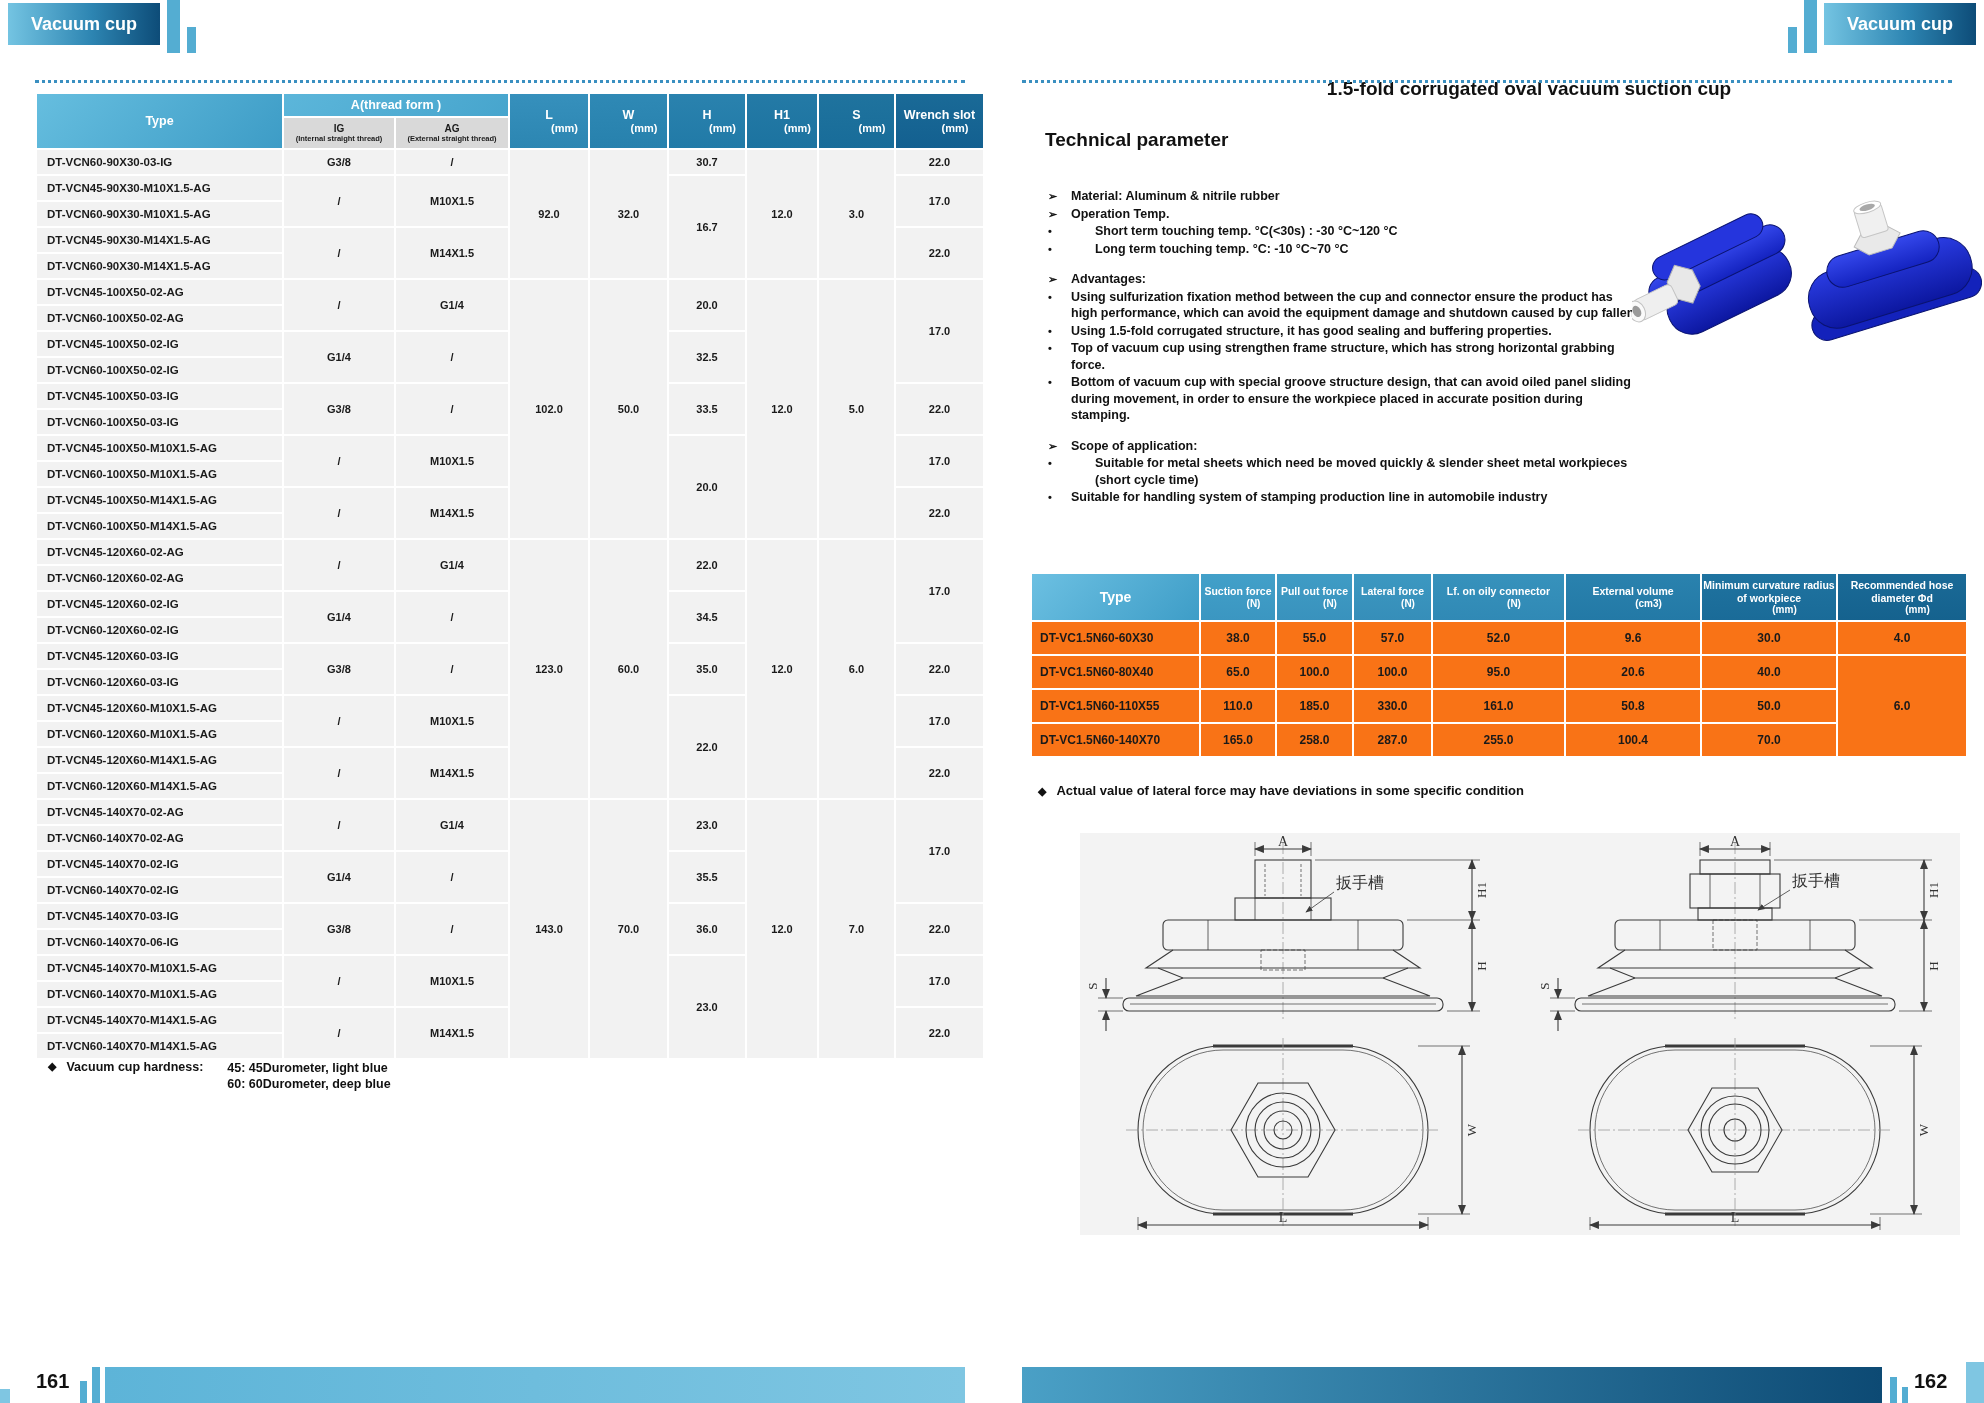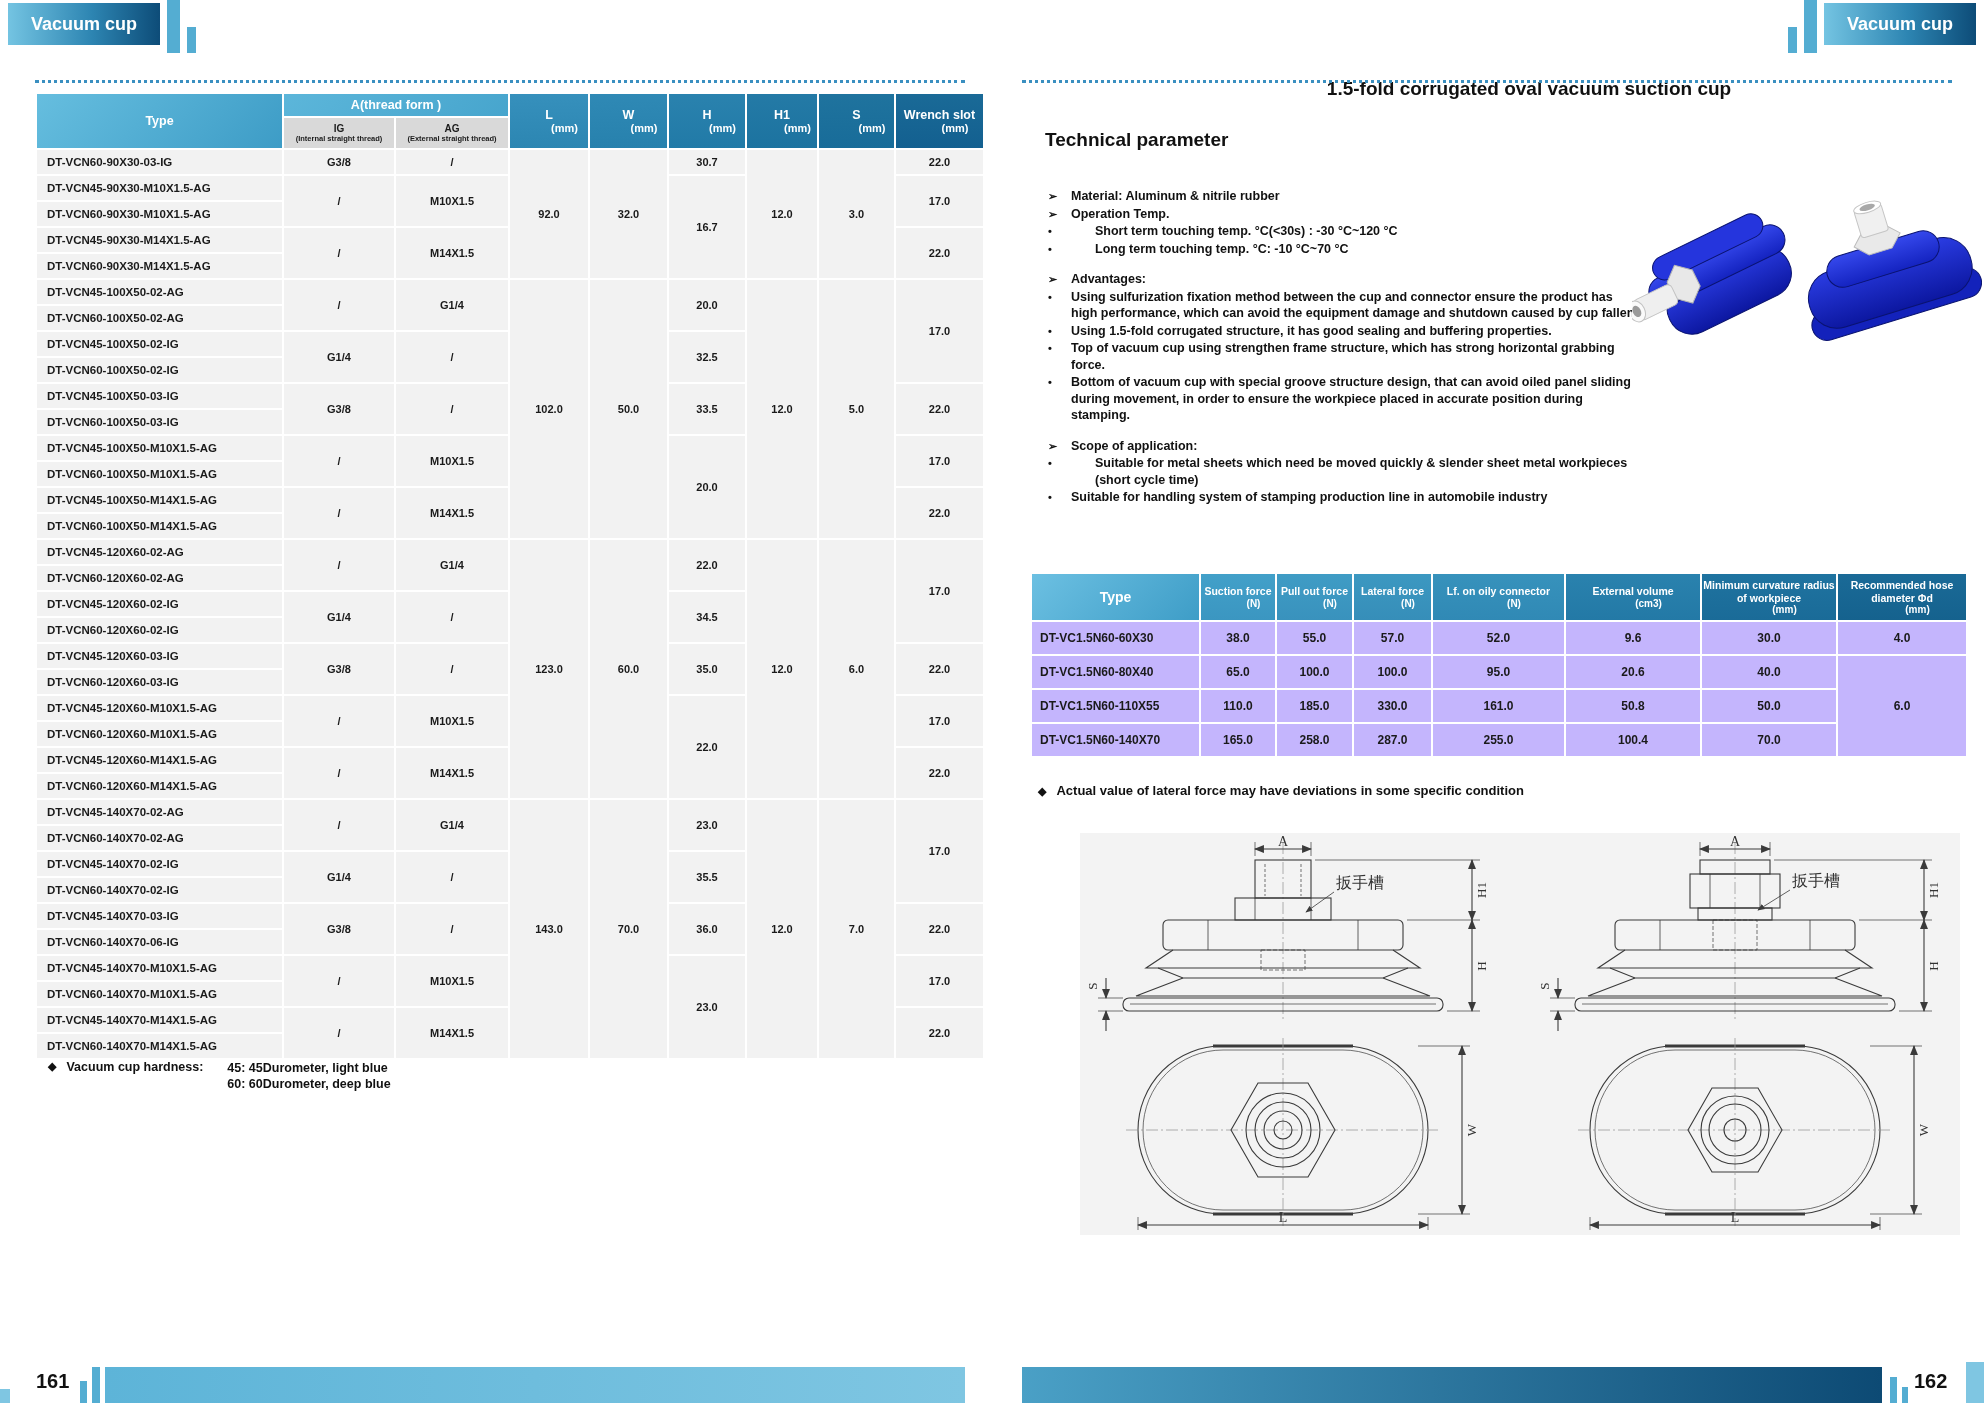--- a/index.html
+++ b/index.html
@@ -42,21 +42,21 @@
   .lt th.c5 { background:linear-gradient(180deg,#2a82ae,#217aa7); }
   .lt th.c6 { background:linear-gradient(180deg,#247aa6,#1c73a0); }
   .lt th.c7 { background:linear-gradient(180deg,#1f739e,#186c99); }
   .lt th.c8 { background:linear-gradient(180deg,#1a6a97,#136090); }
   .lt th.th-sub { background:#d9d9d9; color:#1a1a1a; height:30px; }
   .lt .sub-t { display:block; font-size:10px; line-height:1.1; }
   .lt .sub-s { display:block; font-size:7.5px; line-height:1.2; }
 
   
   .rt { position:absolute; left:1030px; top:572px; width:920px; table-layout:fixed; }
-  .rt td { background:#c4b5fd; height:32px; font-size:12px;margin-left:8px; }
+  .rt td { background:#f97316; height:32px; font-size:12px;margin-left:8px; }
   .rt td.t { text-align:left; padding-left:8px; font-size:12px; }
   .rt th { height:46px; font-size:10.5px; }
   .rt th .thl { font-size:10.5px; }
   .rt th.h1 { background:linear-gradient(135deg,#6cc0e2,#3e9dc7); }
   .rt th.h1 .thl { font-size:14px; }
   .rt th.h2 { background:linear-gradient(180deg,#42a0c9,#3b96c1); }
   .rt th.h3 { background:linear-gradient(180deg,#3f9cc5,#3992bd); }
   .rt th.h4 { background:linear-gradient(180deg,#3c98c1,#368eb9); }
   .rt th.h5 { background:linear-gradient(180deg,#3792bc,#3089b5); }
   .rt th.h6 { background:linear-gradient(180deg,#2a82ae,#2379a6); }

